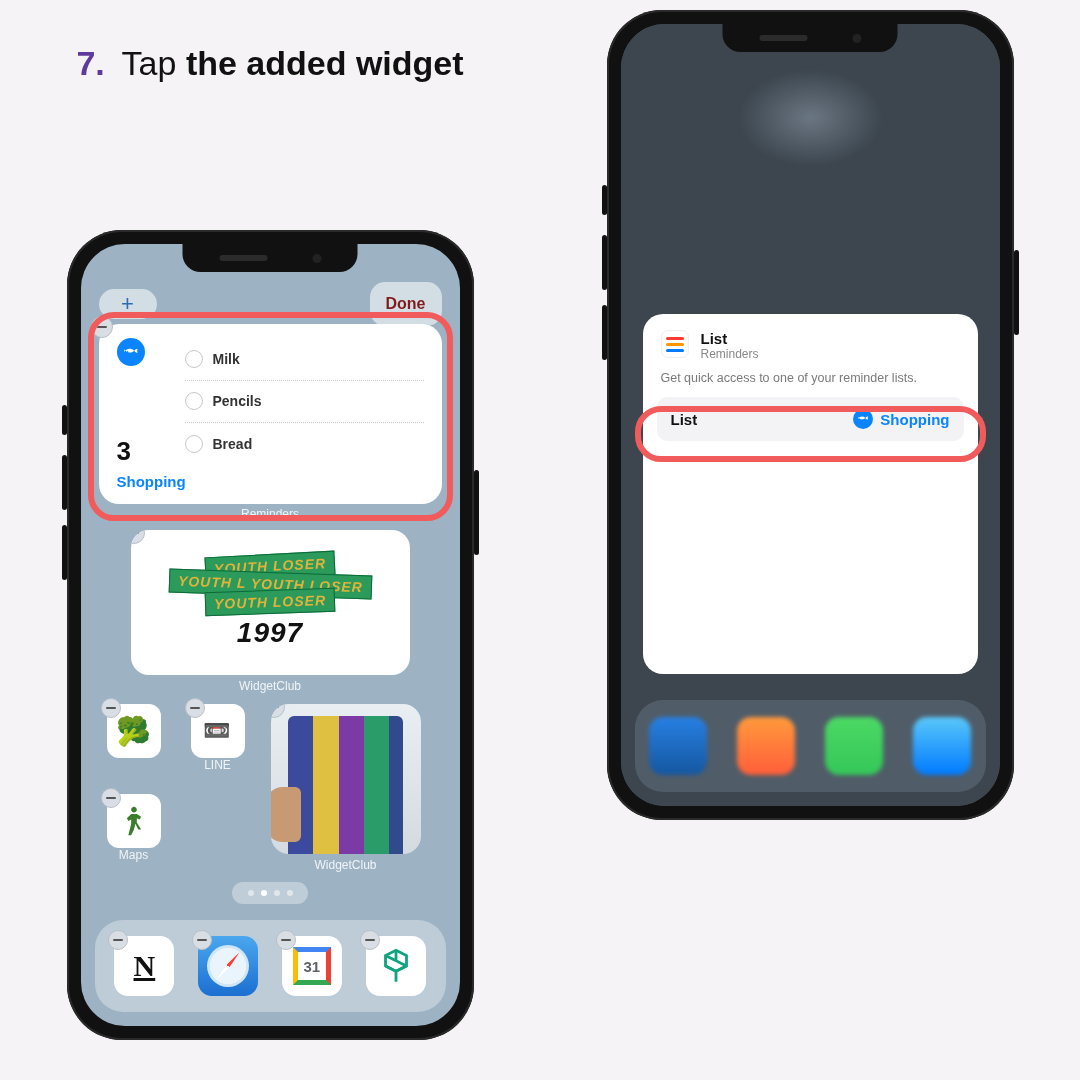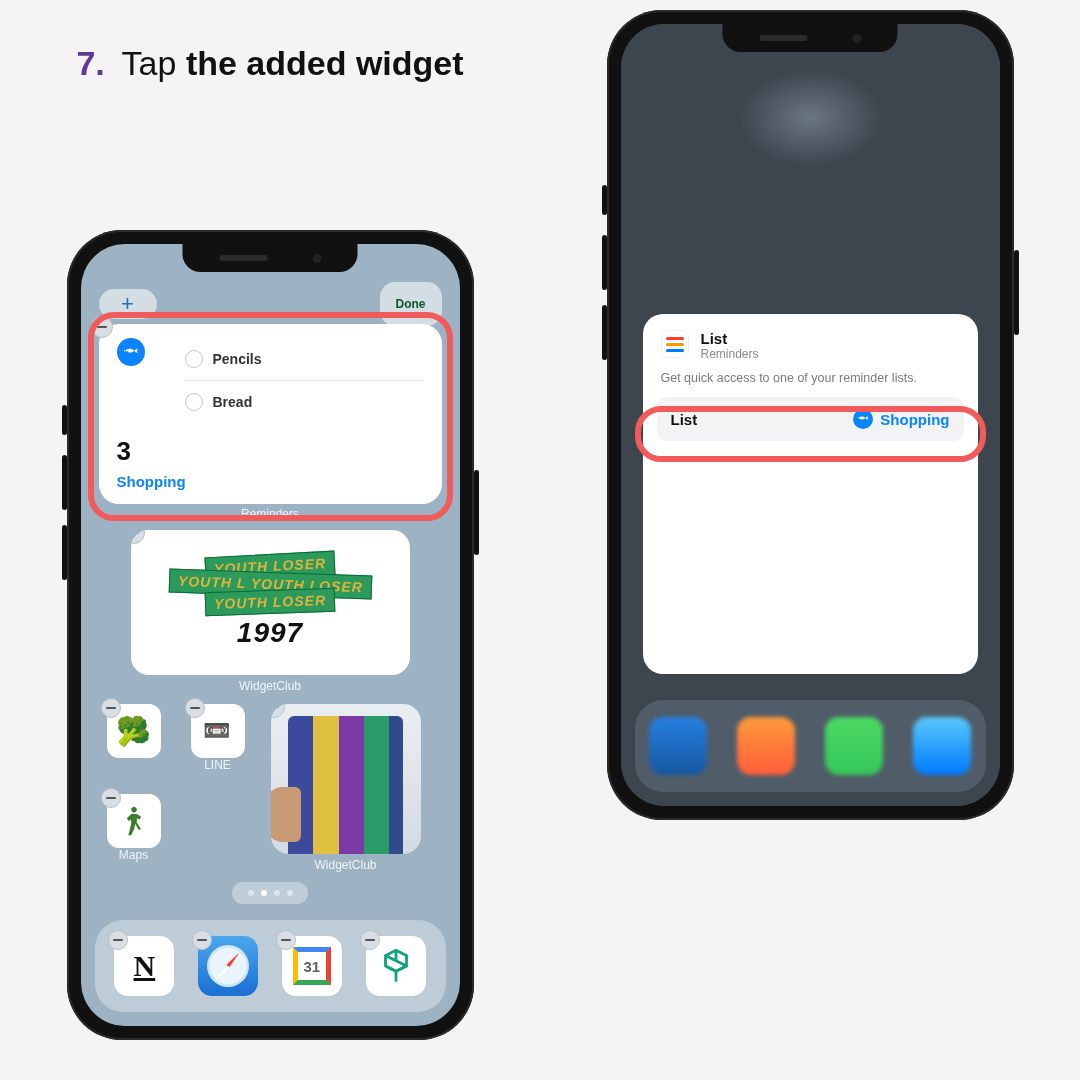--- a/index.html
+++ b/index.html
@@ -17,21 +17,21 @@
   .sb2{left:-5px;top:225px;width:5px;height:55px}
   .sb3{left:-5px;top:295px;width:5px;height:55px}
   .sb4{right:-5px;top:240px;width:5px;height:85px}
   .screen{position:relative;width:100%;height:100%;border-radius:44px;overflow:hidden;background:#9db3c4}
   .notch{position:absolute;top:0;left:50%;transform:translateX(-50%);width:175px;height:28px;background:#111;border-bottom-left-radius:18px;border-bottom-right-radius:18px;z-index:50;display:flex;align-items:center;justify-content:center;gap:25px}
   .speaker{width:48px;height:6px;background:#2b2b2b;border-radius:3px}
   .cam{width:9px;height:9px;border-radius:50%;background:#222;margin-left:20px}
   
   .topbar{position:absolute;top:38px;left:0;right:0;display:flex;justify-content:space-between;align-items:center;padding:0 18px;z-index:5}
   .add-btn{width:58px;height:30px;border-radius:15px;background:rgba(255,255,255,.55);display:flex;align-items:center;justify-content:center;color:#2a6db8;font-size:22px;font-weight:400}
-  .done-btn{height:44px;padding:0 16px;border-radius:15px;background:rgba(255,255,255,.55);display:flex;align-items:center;justify-content:center;color:#14532d;font-size:12px;font-weight:600}
+  .done-btn{height:44px;padding:0 16px;border-radius:15px;background:rgba(255,255,255,.55);display:flex;align-items:center;justify-content:center;color:#7f1d1d;font-size:16px;font-weight:600}
   .highlight-box{position:absolute;border:6px solid #f15b5b;border-radius:26px;pointer-events:none;z-index:40}
   .hb1{top:68px;left:7px;right:7px;height:209px}
   .reminders-widget{position:absolute;top:80px;left:18px;right:18px;height:180px;background:#fff;border-radius:20px;padding:14px 18px;display:flex;flex-direction:column}
   .rw-top{display:flex;gap:14px;flex:1}
   .rw-left{display:flex;flex-direction:column;justify-content:space-between;width:54px}
   .fish-icon{width:28px;height:28px;border-radius:50%;background:#0a84ff;display:flex;align-items:center;justify-content:center;color:#fff;font-size:14px}
   .rw-count{font-size:26px;font-weight:800;color:#111}
   .rw-items{flex:1;display:flex;flex-direction:column}
   .rw-item{display:flex;align-items:center;gap:10px;height:33%;font-size:14px;font-weight:600;color:#333}
   .rw-item:not(:last-child){border-bottom:1px dotted #ccc}
@@ -132,20 +132,24 @@
                 <svg viewBox="0 0 24 24" width="16" height="16" fill="#fff">
                     <path d="M2 12c4-6 10-6 15-2 1-2 3-3 5-3-1 2-1 4 0 6-2 0-4-1-5-3-5 4-11 4-15-2z"></path>
                     <circle cx="7" cy="11" r="1" fill="#0a84ff"></circle>
                   </svg>
               </div>
               <div class="rw-count">3</div>
             </div>
             <div class="rw-items">
               <div class="rw-item">
                   <span class="radio"></span>
+                  <span>Milk</span>
+                </div>
+              <div class="rw-item">
+                  <span class="radio"></span>
                   <span>Pencils</span>
                 </div>
               <div class="rw-item">
                   <span class="radio"></span>
                   <span>Bread</span>
                 </div>
             </div>
           </div>
           <div class="rw-listname">Shopping</div>
         </div>

